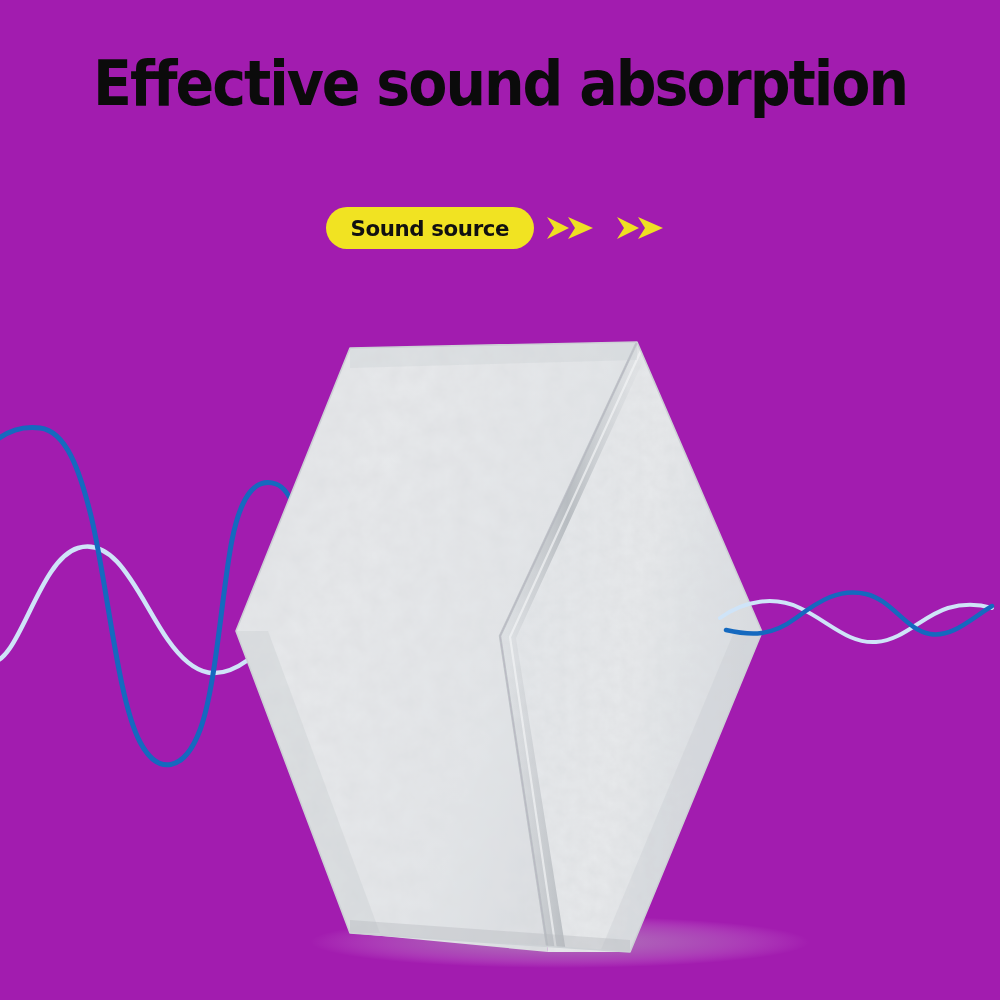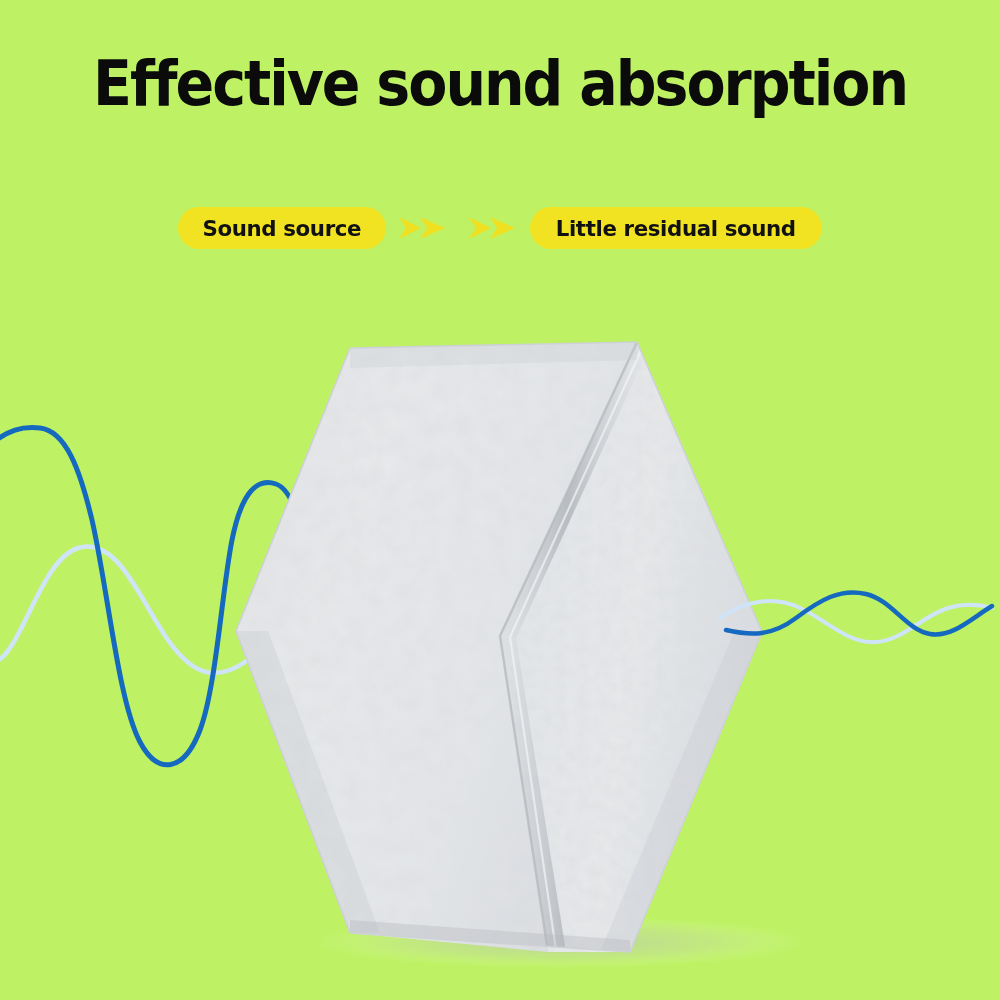--- a/index.html
+++ b/index.html
@@ -3,21 +3,21 @@
 <meta charset="utf-8">
 <style>
   html,body{margin:0;padding:0;}
   body{
     width:1000px;height:1000px;
     background:#ffffff;
     font-family:"Liberation Sans", sans-serif;
     overflow:hidden;
     position:relative;
   }
-  #stage{position:relative;width:1000px;height:1000px;background:#bef264;overflow:hidden;}
+  #stage{position:relative;width:1000px;height:1000px;background:#a21caf;overflow:hidden;}
 
   
   #headline{
     position:absolute;
     left:0;top:48px;width:1000px;
     text-align:center;
     font-family:"DejaVu Sans","Liberation Sans",sans-serif;
     font-weight:bold;
     font-size:62px;
     line-height:72px;
@@ -92,23 +92,20 @@
     </div>
 
 
     <div class="arrow">
       <svg width="56" height="28" viewBox="0 0 56 28" aria-hidden="true">
         <path d="M4 3 L26 14 L4 25 L11 14 Z" fill="#efe022"></path>
         <path d="M25 3 L50 14 L25 25 L32 14 Z" fill="#efe022"></path>
       </svg>
     </div>
 
-    <div class="badge">
-      <span>Little residual sound</span>
-    </div>
 
   </div>
 
   <svg id="waves-left" viewBox="0 0 1000 1000">
 
     <path fill="none" stroke="#cfe4f8" stroke-width="4.5" stroke-linecap="round" d="M -10 663
              C 20 663, 38 560, 78 548
              C 118 536, 140 600, 168 640
              C 196 680, 220 680, 248 660
              C 276 640, 300 565, 330 552

